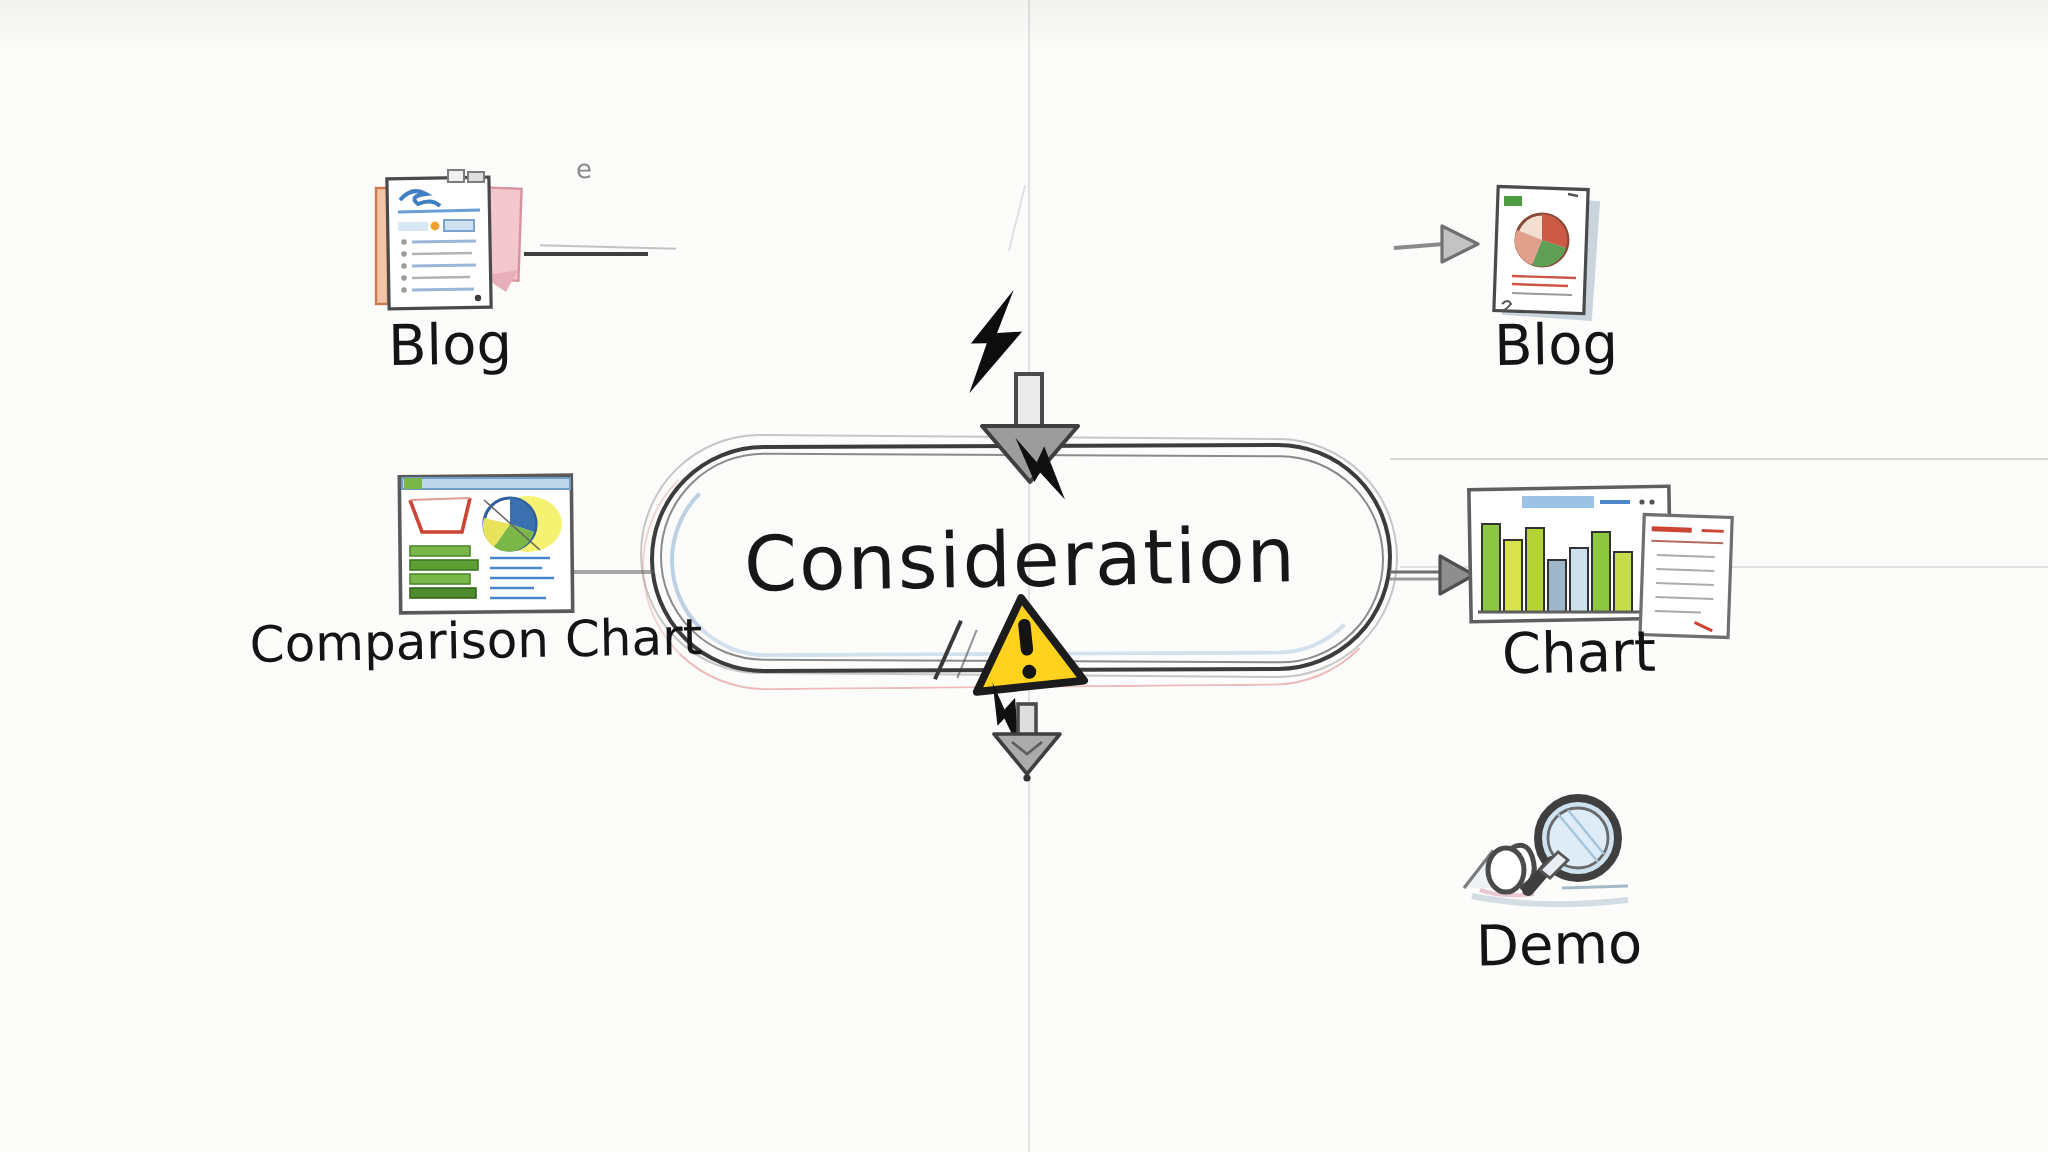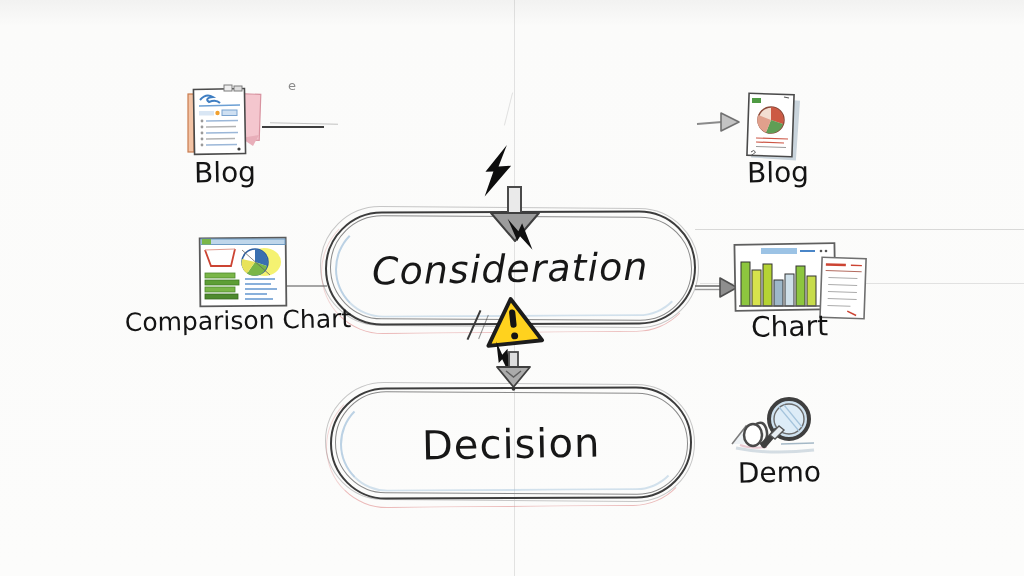--- a/index.html
+++ b/index.html
@@ -45,37 +45,29 @@
 <div id="canvas">
 
   <div class="line vfaint" style="left:514px;top:0;width:1px;height:576px;"></div>
   <div class="line faint" style="left:695px;top:229px;width:329px;height:1px;"></div>
   <div class="line vfaint" style="left:700px;top:283px;width:324px;height:1px;"></div>
   <div class="line vfaint" style="left:508px;top:92px;width:1px;height:34px;transform:rotate(14deg);"></div>
 
   <span class="abs" style="left:288px;top:78px;font-size:13px;color:#8a8a8a;">e</span>
 
 
-  <div class="pill" style="left:324px;top:210px;width:373px;height:118px;font-style:italic;">
+  <div class="pill" style="left:324px;top:221px;width:373px;height:118px;">
     <i class="sk sk-outer"></i>
       <i class="sk sk-main"></i>
       <i class="sk sk-inner"></i>
       <i class="sk sk-blue"></i>
       <i class="sk sk-pink"></i>
     <span class="stage-label mid">Consideration</span>
   </div>
 
-  <div class="pill" style="left:329px;top:386px;width:364px;height:116px;">
-    <i class="sk sk-outer"></i>
-      <i class="sk sk-main"></i>
-      <i class="sk sk-inner"></i>
-      <i class="sk sk-blue"></i>
-      <i class="sk sk-pink"></i>
-    <span class="stage-label">Decision</span>
-  </div>
 
   <svg class="abs" style="left:481px;top:144px;transform:rotate(7deg);" width="34" height="54" viewBox="0 0 26 48">
     <polygon points="18,0 2,26 9,25 4,48 24,18 13,20" fill="#0d0d0d"></polygon>
   </svg>
 
   <svg class="abs" style="left:483px;top:187px;" width="64" height="56" viewBox="0 0 64 56">
     <rect x="25" y="0" width="13" height="27" fill="#eaeaea" stroke="#4a4a4a" stroke-width="2"></rect>
     <polygon points="8,26 56,26 32,54" fill="#9c9c9c" stroke="#3f3f3f" stroke-width="2" stroke-linejoin="round"></polygon>
   </svg>
 

